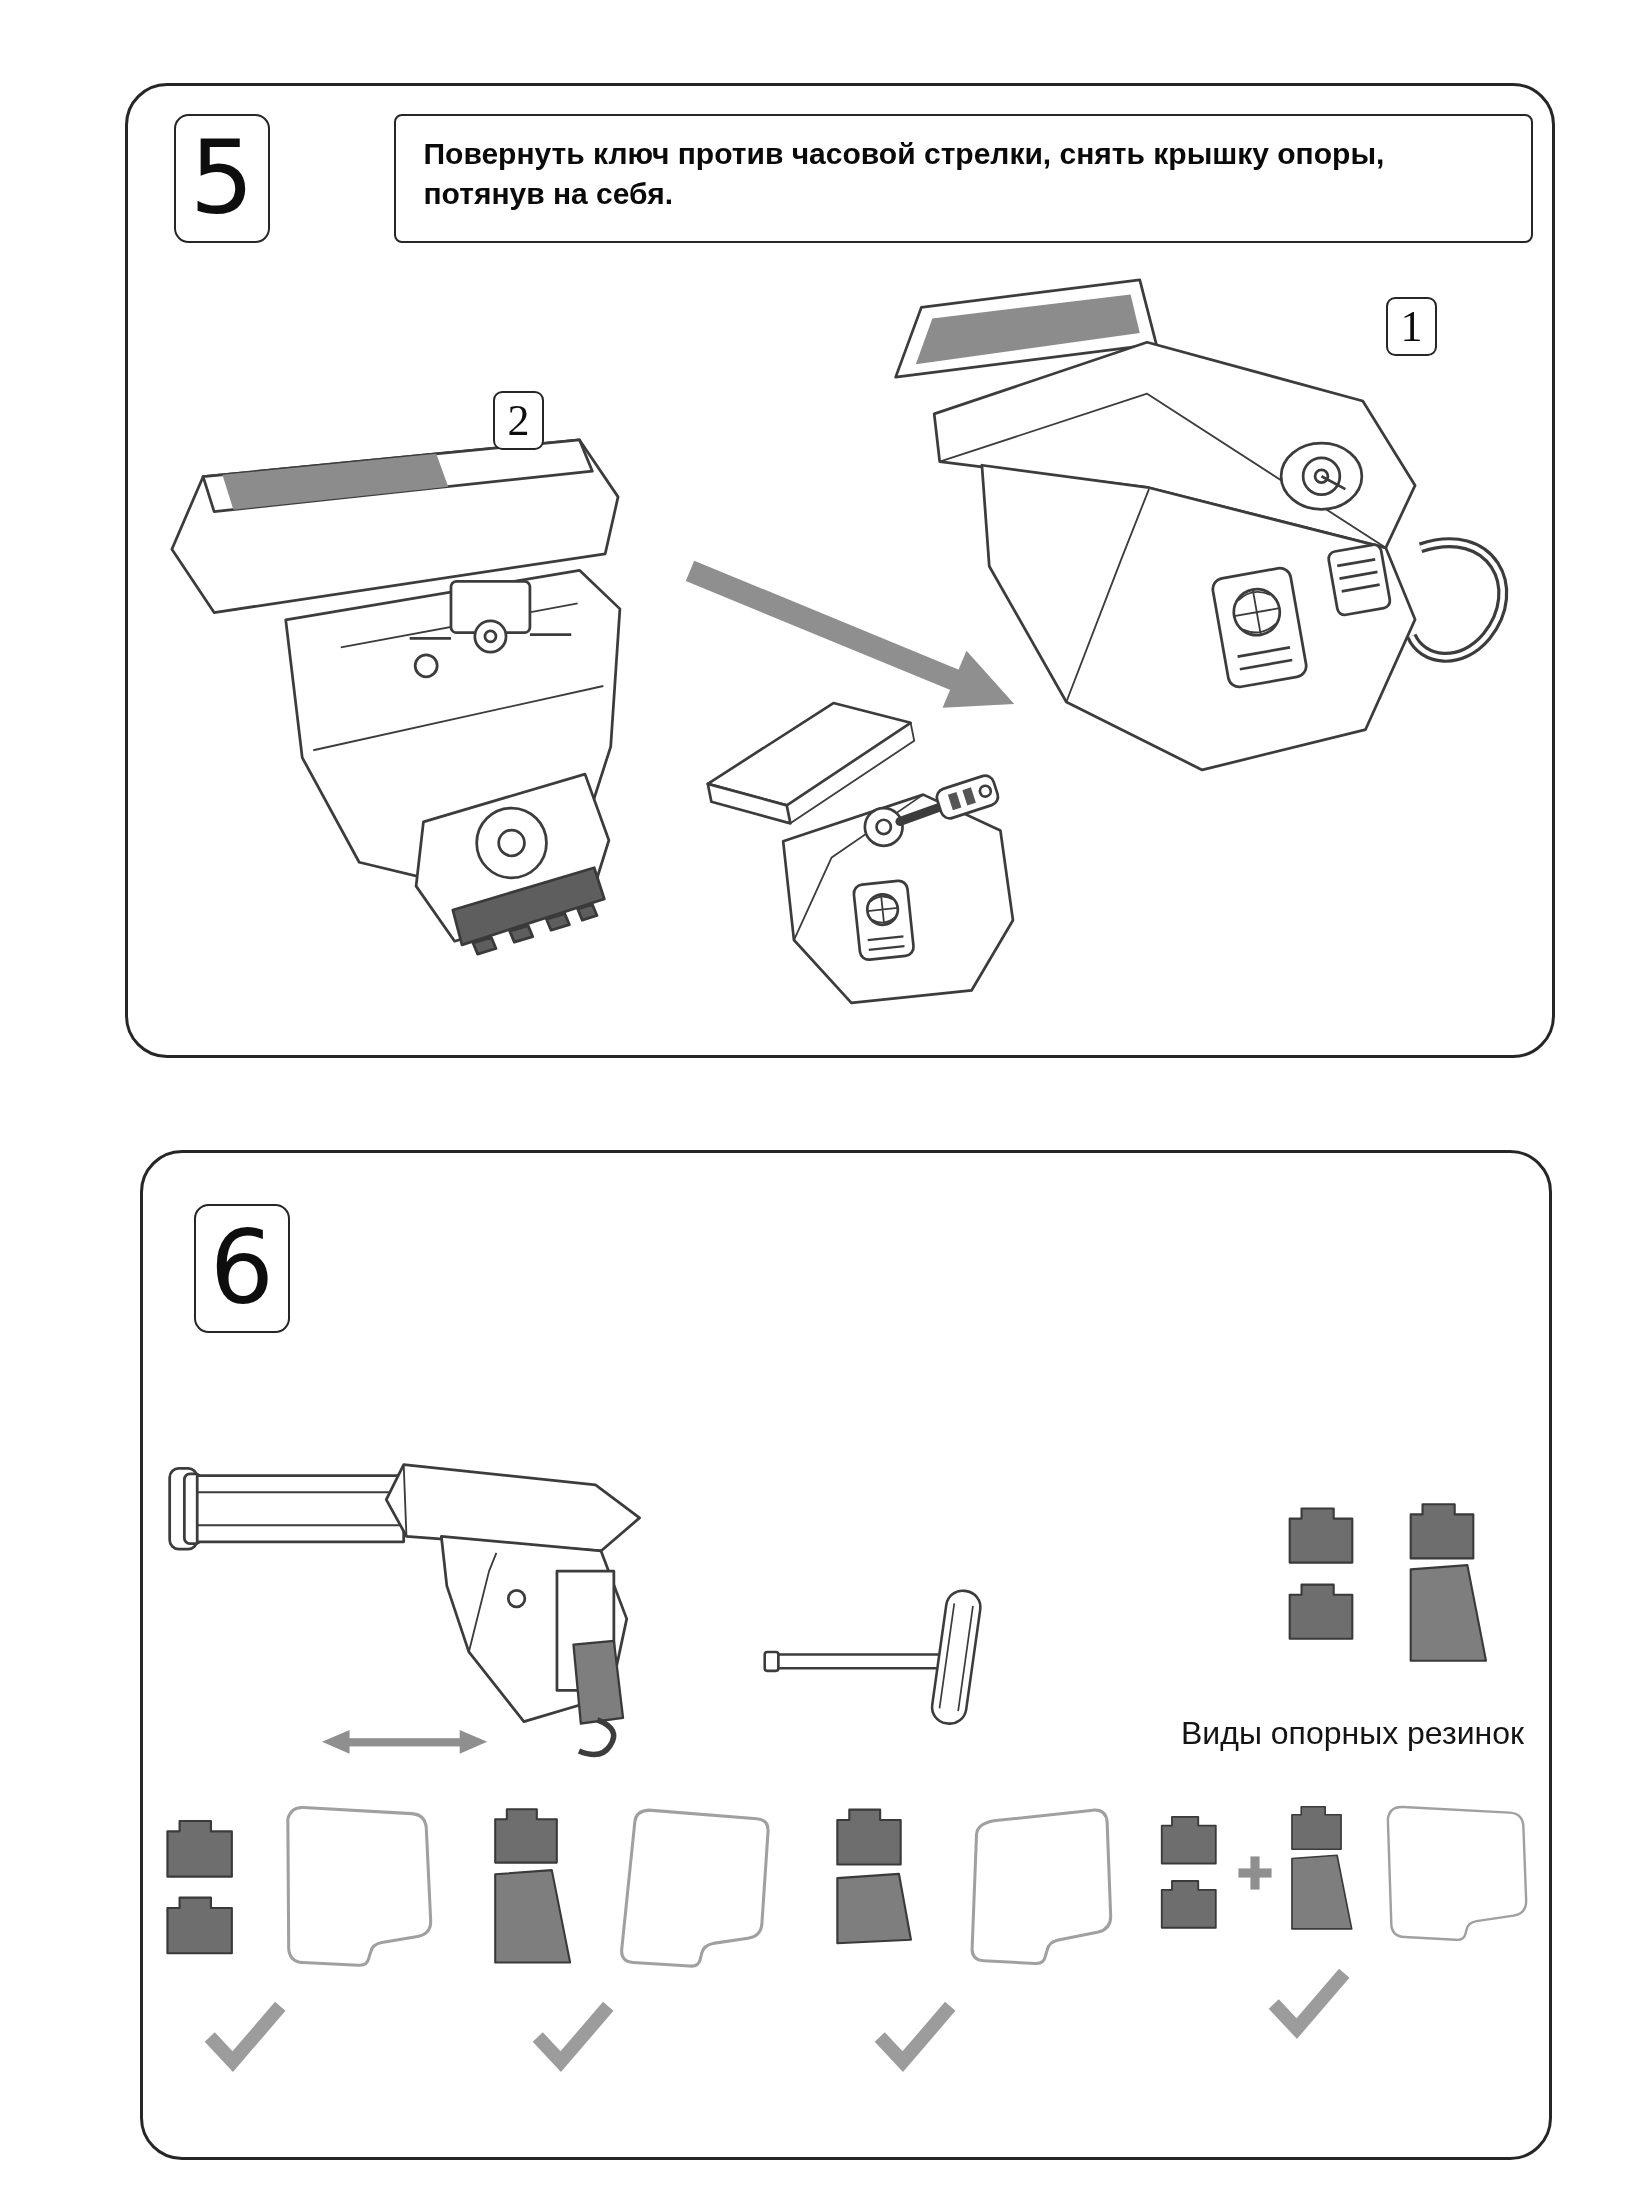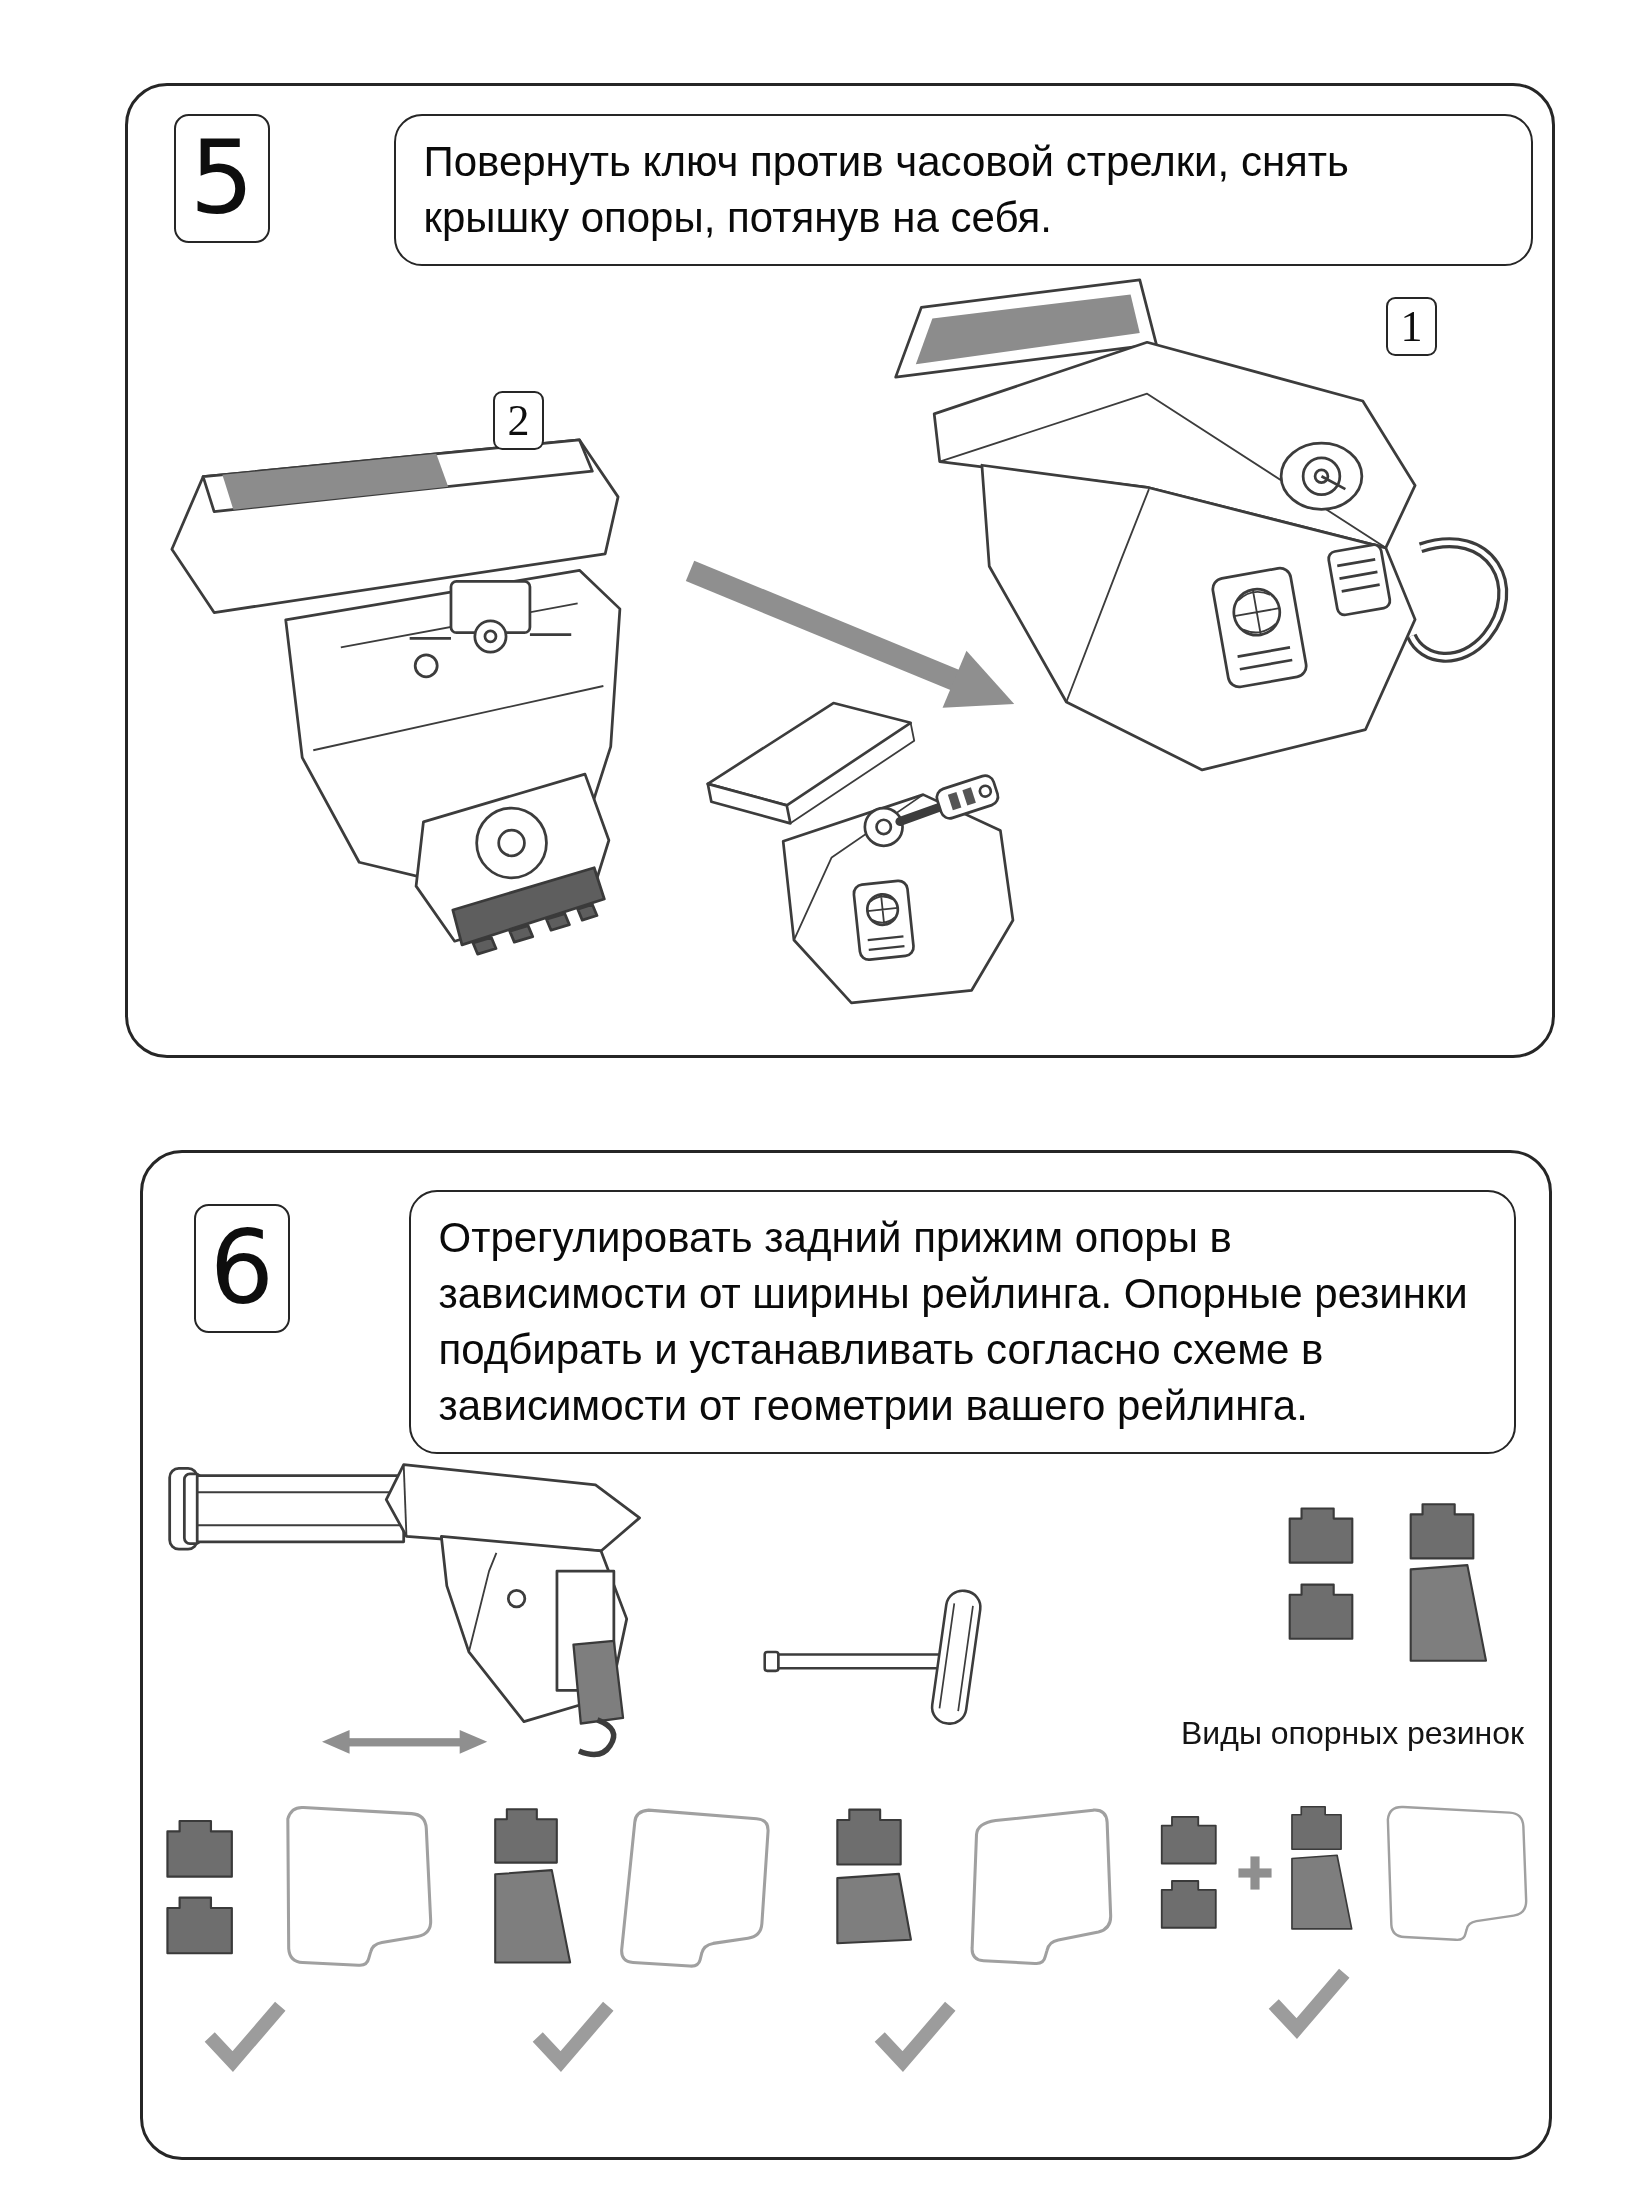--- a/index.html
+++ b/index.html
@@ -3,22 +3,22 @@
 <meta charset="utf-8">
 <style>
   *{margin:0;padding:0;box-sizing:border-box}
   html,body{background:#ffffff}
   body{width:1653px;height:2204px;font-family:"Liberation Sans",sans-serif;color:#111}
   .page{position:relative;width:1653px;height:2204px;background:#fff;overflow:hidden}
   .panel{position:absolute;border:3.7px solid var(--ink,#262626);border-radius:42px;background:#fff}
   .step-box{position:absolute;border:2.8px solid var(--ink,#262626);border-radius:14.7px;background:#fff;
             display:flex;align-items:center;justify-content:center;
             font-family:"DejaVu Sans",sans-serif;font-size:101px;line-height:1;color:#0e0e0e}
-  .instr-box{position:absolute;border:2.8px solid var(--ink,#262626);border-radius:28px;background:#fff;
-             padding:18.4px 27.5px;font-weight:400;font-size:42px;line-height:1.33;color:#0a0a0a}
+  .instr-box{position:absolute;border:2.8px solid var(--ink,#262626);border-radius:8px;background:#fff;
+             padding:18.4px 27.5px;font-weight:700;font-size:30px;line-height:1.33;color:#0a0a0a}
   .part-label{position:absolute;width:51px;height:59px;border:2.8px solid var(--ink,#2a2a2a);border-radius:9.2px;
               background:#fff;display:flex;align-items:center;justify-content:center;
               font-family:"Liberation Serif",serif;font-size:44px;color:#0e0e0e}
   .abs{position:absolute}
   .caption{position:absolute;font-family:Liberation Sans, sans-serif;font-size:32px;color:#141414;white-space:nowrap}
   .option{position:absolute}
   .opt-row{display:flex;align-items:flex-start;gap:9.2px}
   .check{margin:9.2px 0 0 42px;display:block}
   svg{display:block}
   .pad{fill:var(--pad-gray,#6e6e6e);stroke:#3a3a3a;stroke-width:2.5;stroke-linejoin:round}
@@ -133,23 +133,20 @@
     </div>
 
   </section>
 
   <section class="panel" style="left:140px;top:1150px;width:1412px;height:1010px">
 
     <div class="step-box" style="left:51px;top:51px;width:96px;height:129px">
       <span>6</span>
     </div>
 
-    <div class="instr-box" style="left:266px;top:37px;width:1107px;min-height:207px">
-      <span>Отрегулировать задний прижим опоры в зависимости от ширины рейлинга. Опорные резинки подбирать и устанавливать согласно схеме в зависимости от геометрии вашего рейлинга.</span>
-    </div>
 
     <svg class="abs" style="left:23px;top:262px" width="569" height="349" viewBox="0 0 620 380">
       <g class="outline">
         <rect x="4" y="58" width="30" height="88" rx="10"></rect>
         <rect x="20" y="64" width="18" height="76" rx="6"></rect>
         <rect x="34" y="66" width="225" height="72"></rect>
         <path class="ln" stroke-width="2" d="M34,84 h225 M34,120 h225"></path>
         <path d="M259,54 L468,76 L516,112 L474,148 L262,132 L240,92 Z"></path>
         <path class="ln" stroke-width="2" d="M259,54 L262,132"></path>
         <path d="M300,132 L474,148 L502,222 L484,306 L390,334 L330,258 L306,186 Z"></path>

